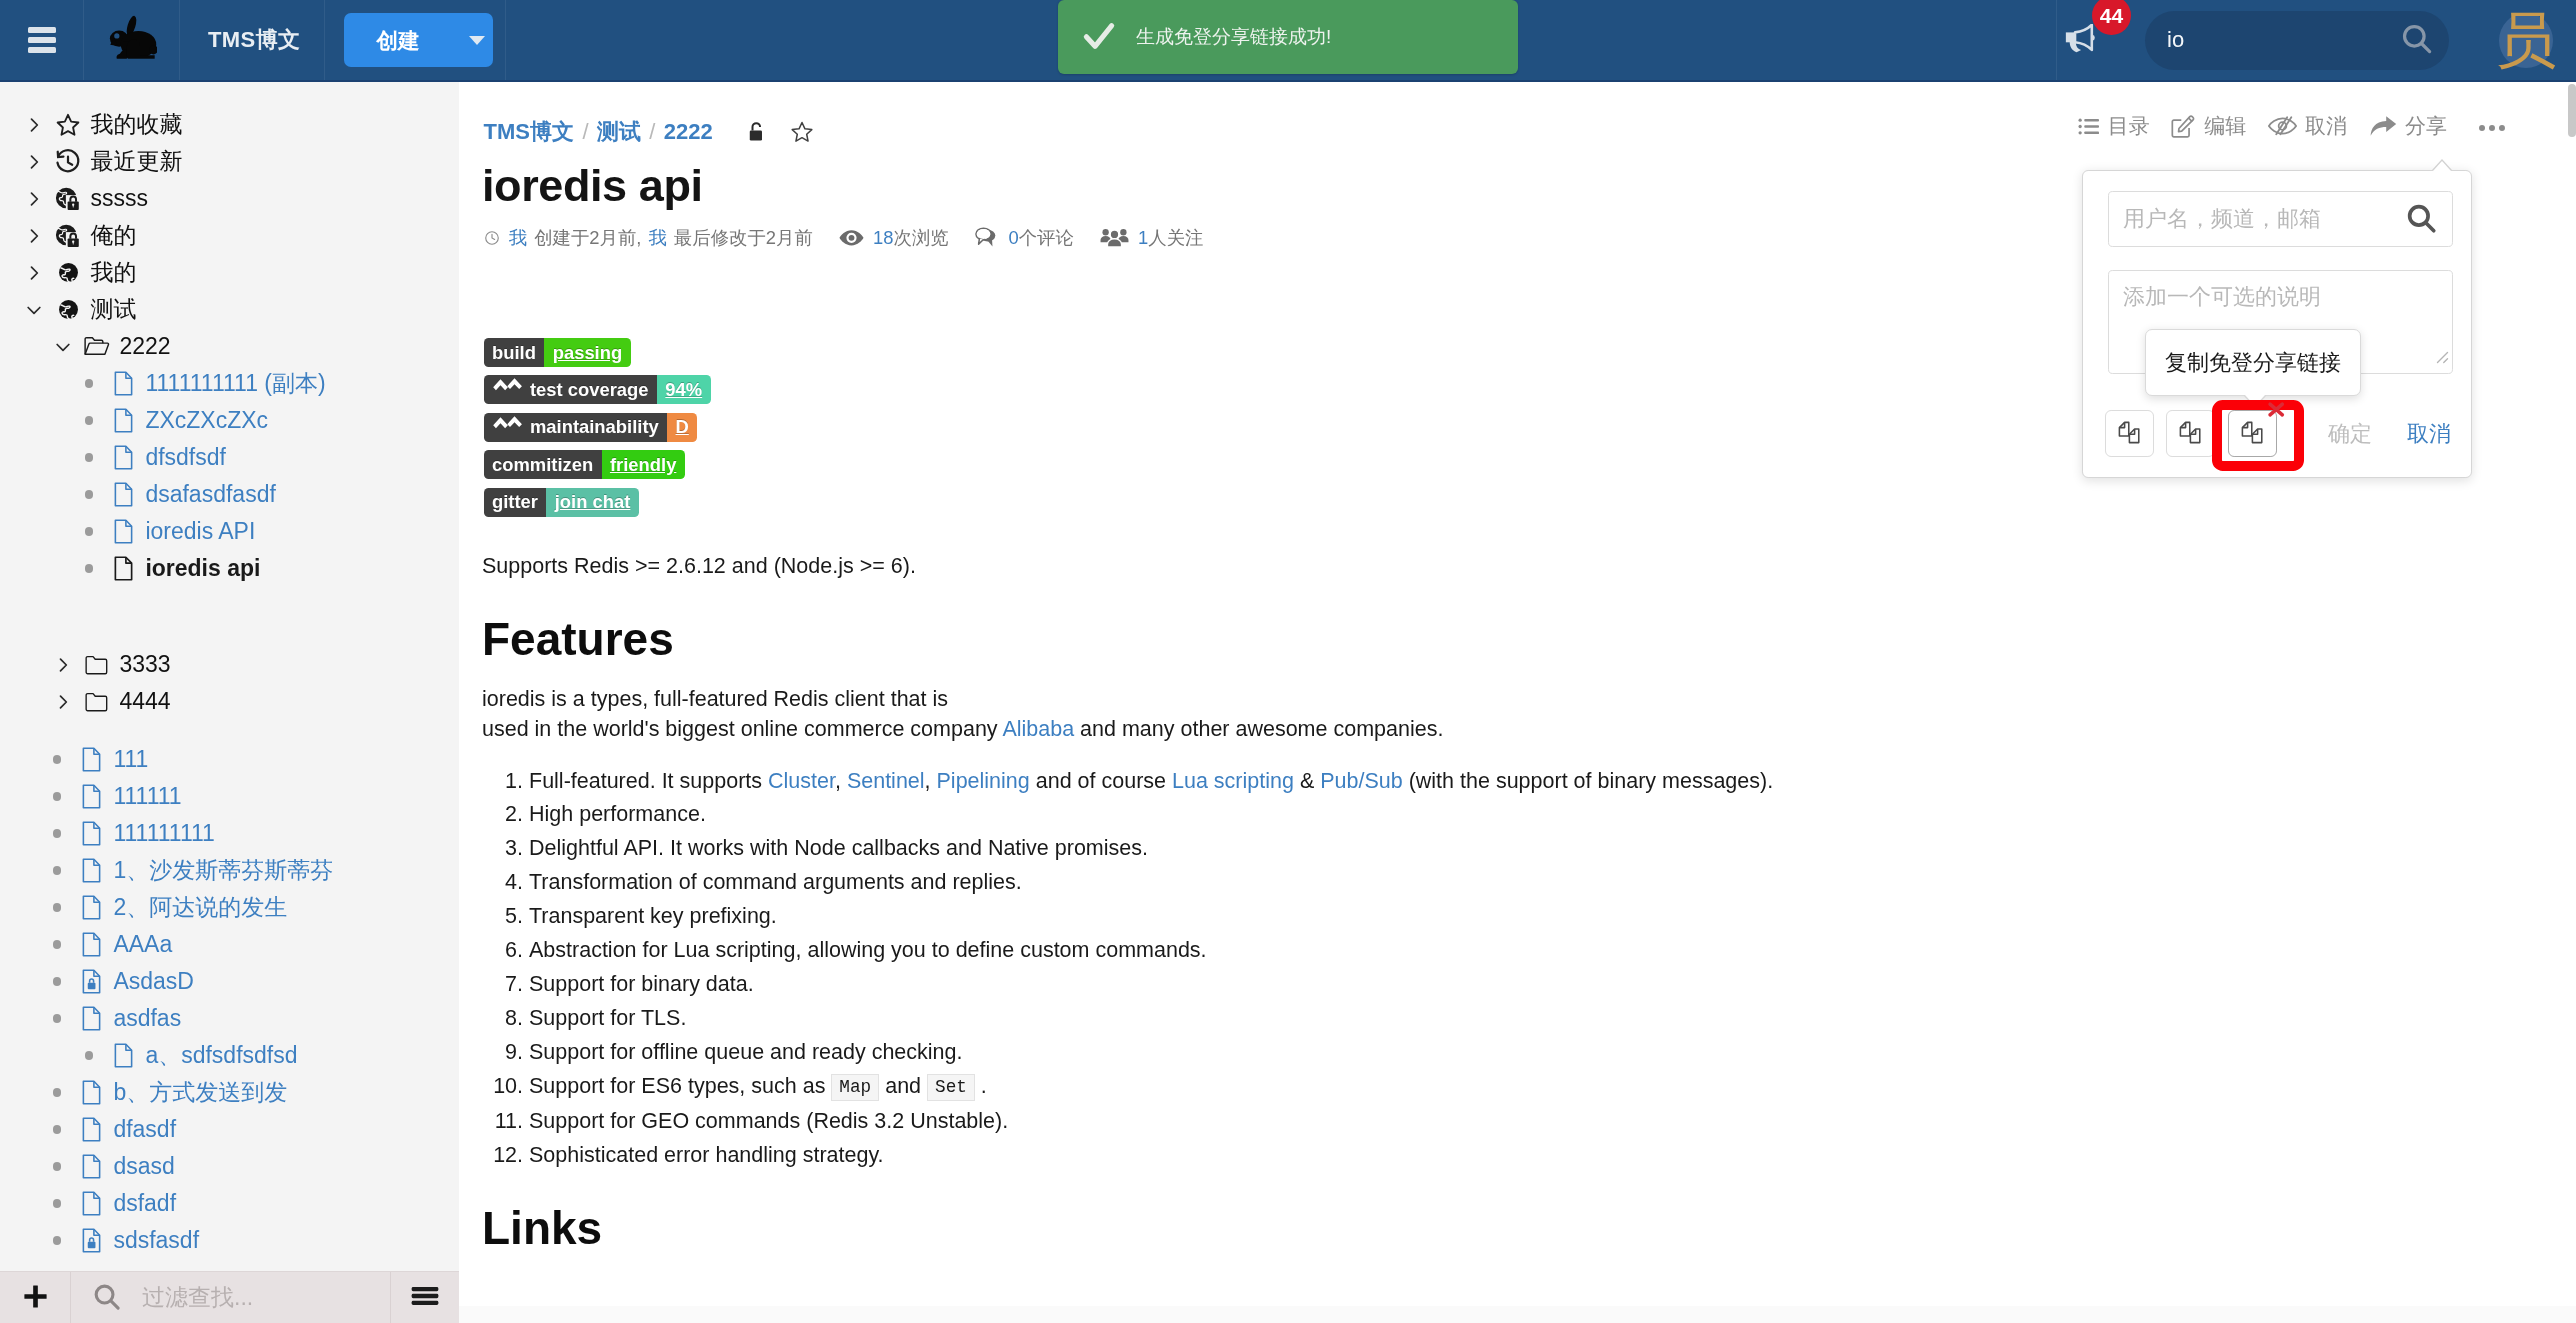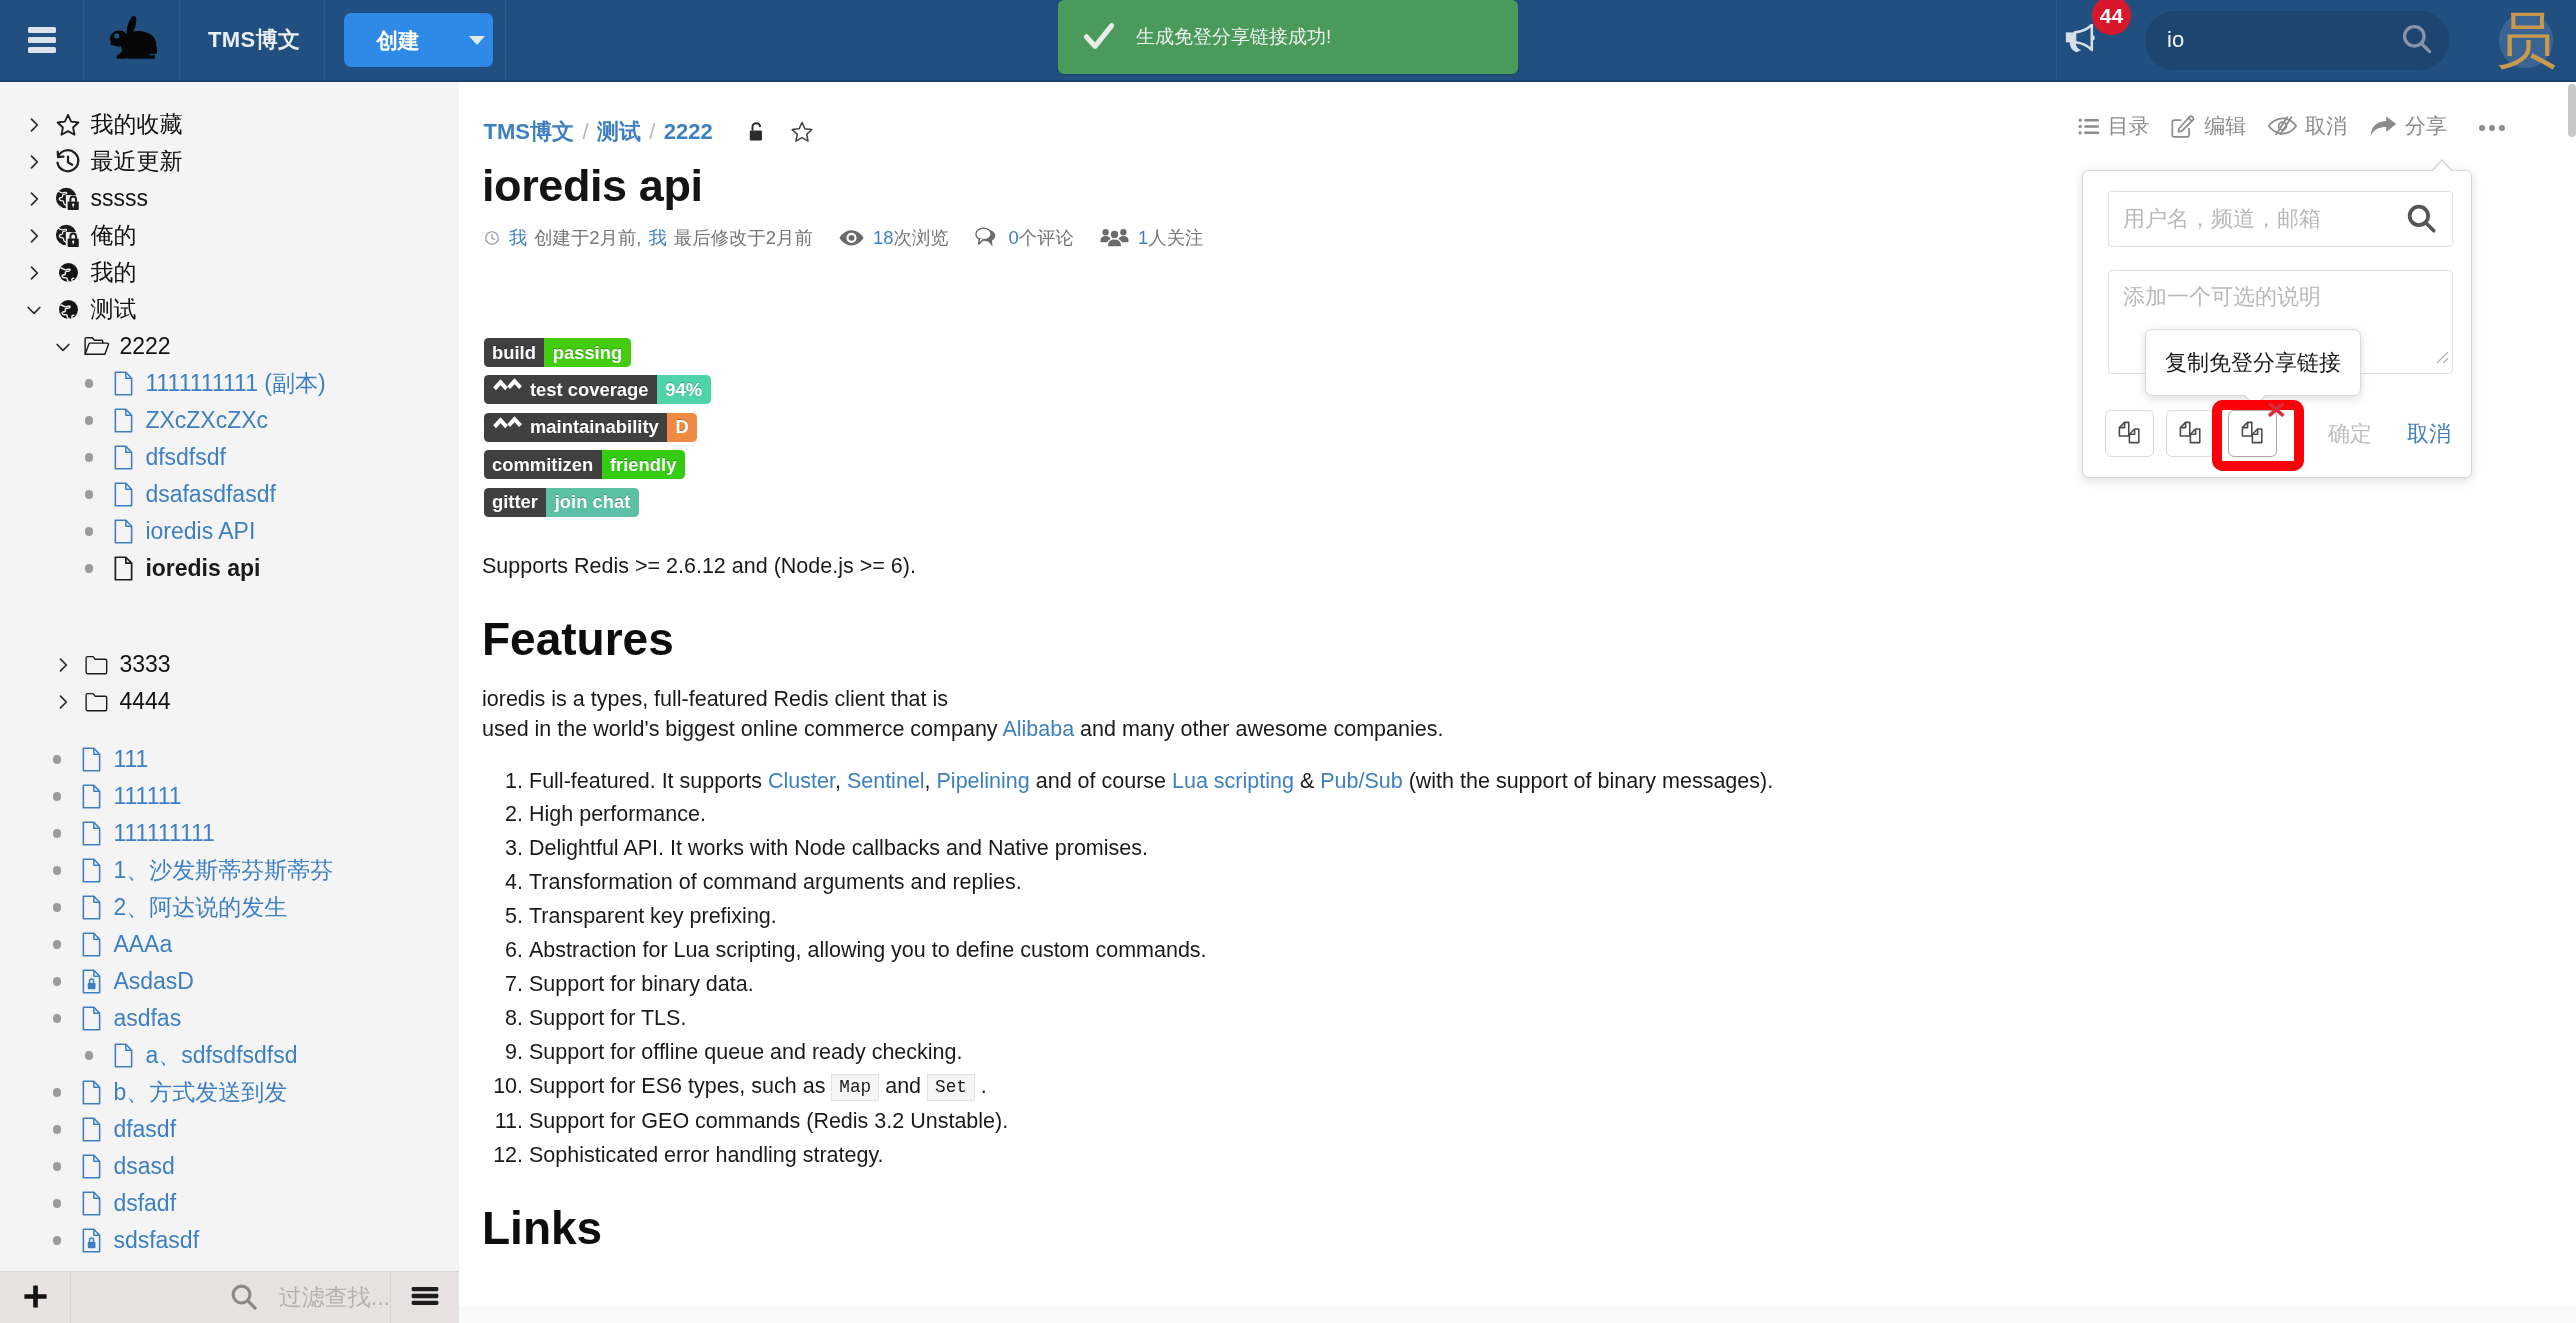--- a/index.html
+++ b/index.html
@@ -81,21 +81,21 @@
   .trow.doc .cr{ flex:0 0 34px; }
   .trow.folderrow{ padding-left:46px; }
 
   .sb-footer{
     position:absolute; left:0; bottom:0; width:459px; height:52px; background:#e7e1e2;
     display:flex; align-items:center; z-index:30; border-top:0.8px solid #ddd6d7;
   }
   .sbf-add{ width:71px; height:52px; display:flex;align-items:center;justify-content:center;
             border-right:0.8px solid #d9d1d2; }
   .sbf-filter{ flex:1; height:52px; display:flex; align-items:center; padding-left:20px; gap:20px;
-               border-right:0.8px solid #d9d1d2;justify-content:flex-end;}
+               border-right:0.8px solid #d9d1d2;}
   .sbf-filter .ph{ color:#b7b0b0; font-size:23px;}
   .sbf-menu{ width:68px; height:52px; display:flex;align-items:center;justify-content:center;}
 
   
   .main{ position:absolute; left:459px; top:82px; width:2117px; height:1241px; background:#fff; }
   .crumbs{ position:absolute; left:24.6px; top:35px; display:flex; align-items:center; font-size:22px; gap:0; }
   .crumbs a{ color:#3d7fc1; font-weight:bold; text-decoration:none; }
   .crumbs .sep{ color:#b9b9b9; margin:0 8.4px; font-weight:normal;}
   .crumbs .ico{ margin-left:35px; display:flex; align-items:center;}
   .crumbs .ico2{ margin-left:24px; display:flex; align-items:center;}
@@ -110,21 +110,21 @@
   .ptools .tool{ display:flex; align-items:center; margin-left:21.5px; }
   .ptools .tool .ic{ margin-right:8.4px; display:flex; align-items:center;}
   .ptools .more{ margin-left:31px; display:flex; align-items:center; }
 
   
   .badges{ position:absolute; left:24.6px; top:256px; }
   .shield{ display:flex; height:29px; border-radius:4.6px; overflow:hidden; margin-bottom:8.4px; width:max-content;
            font-size:18.4px; font-weight:bold; color:#fff; }
   .shield .l{ background:#404040; display:flex; align-items:center; padding:0 8.4px; gap:7px;
               text-shadow:0 -0.8px 0 rgba(0,0,0,.25);}
-  .shield .r{ display:flex; align-items:center; padding:0 8.4px; text-shadow:0 -0.8px 0 rgba(0,0,0,.25);}
+  .shield .r{ display:flex; align-items:center; padding:0 8.4px; text-shadow:0 -0.8px 0 rgba(0,0,0,.25);text-decoration:underline;}
 
   
   .bodytext{ position:absolute; left:23px; top:469px; width:1957px; font-size:21.5px; color:#1a1a1a; line-height:30px;}
   .bodytext a, .lk2{ color:#3d7fc1; text-decoration:none;}
   .bodytext p{ margin:0 0 22px 0; }
   .bodytext h2{ font-size:46px; font-weight:bold; line-height:1.0; margin:35px 0 21.5px 0; color:#0d0d0d;}
   .bodytext ol{ margin:0; padding-left:47px; }
   .bodytext ol li{ margin-bottom:3.9px; }
   code.inl{ font-family:"Liberation Mono", monospace; font-size:17.7px; background:#f5f5f5;
             border:0.8px solid #e2e2e2; border-radius:0; padding:2.3px 7px; }

